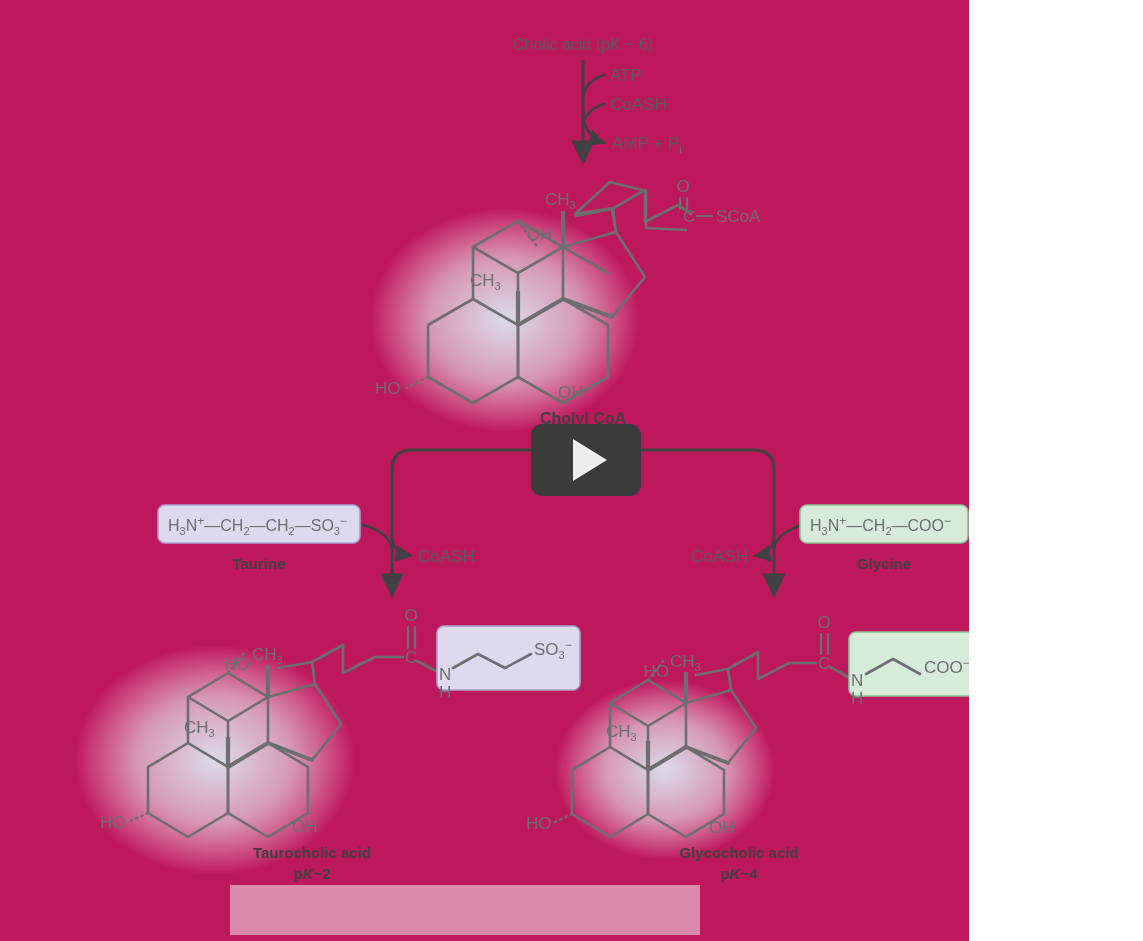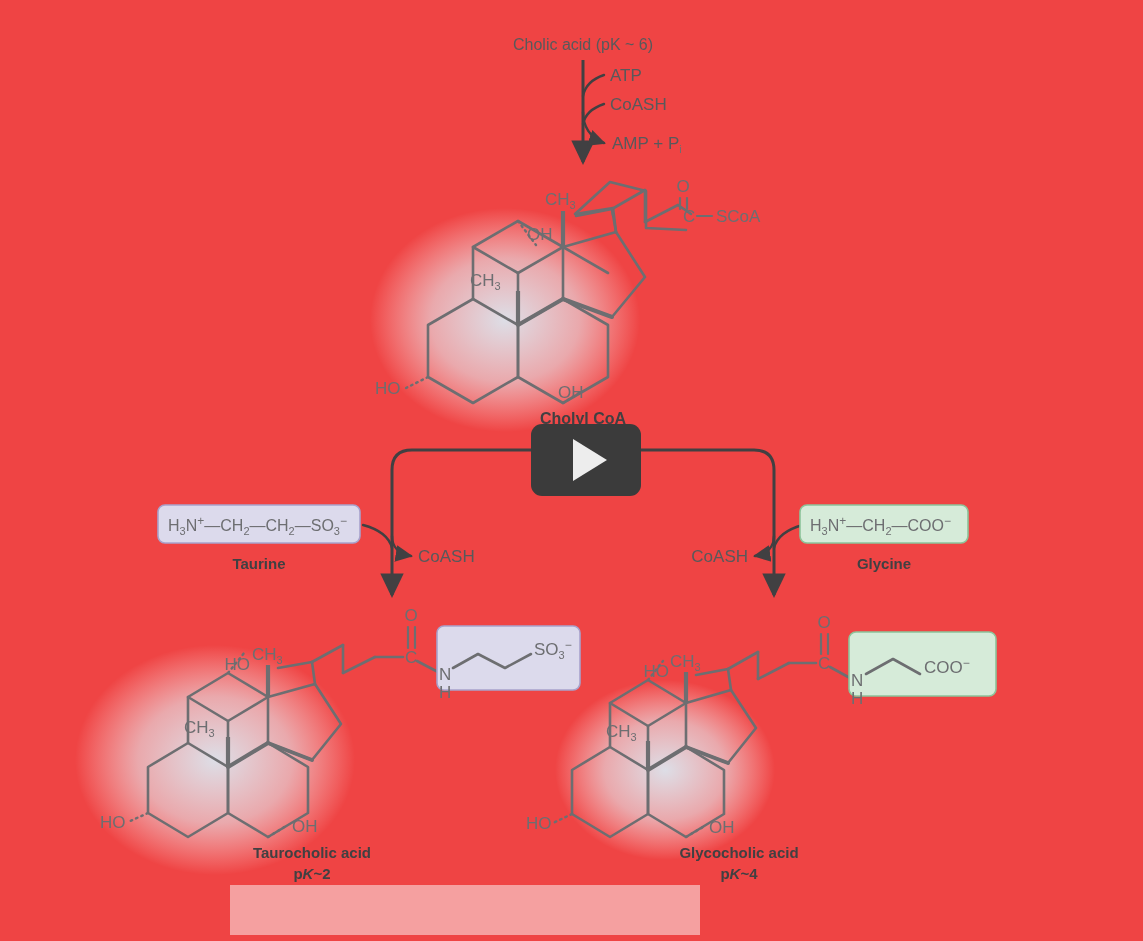--- a/index.html
+++ b/index.html
@@ -6,23 +6,23 @@
   html, body {
     margin: 0;
     padding: 0;
     background: #ffffff;
   }
   body {
     font-family: "Liberation Sans", sans-serif;
   }
   #stage {
     position: relative;
-    width: 1143px;
+    width: 969px;
     height: 941px;
-    background: #ef4444;
+    background: #be185d;
     overflow: hidden;
   }
   #figure-svg {
     position: absolute;
     left: 0;
     top: 0;
     width: 1143px;
     height: 941px;
     display: block;
   }

